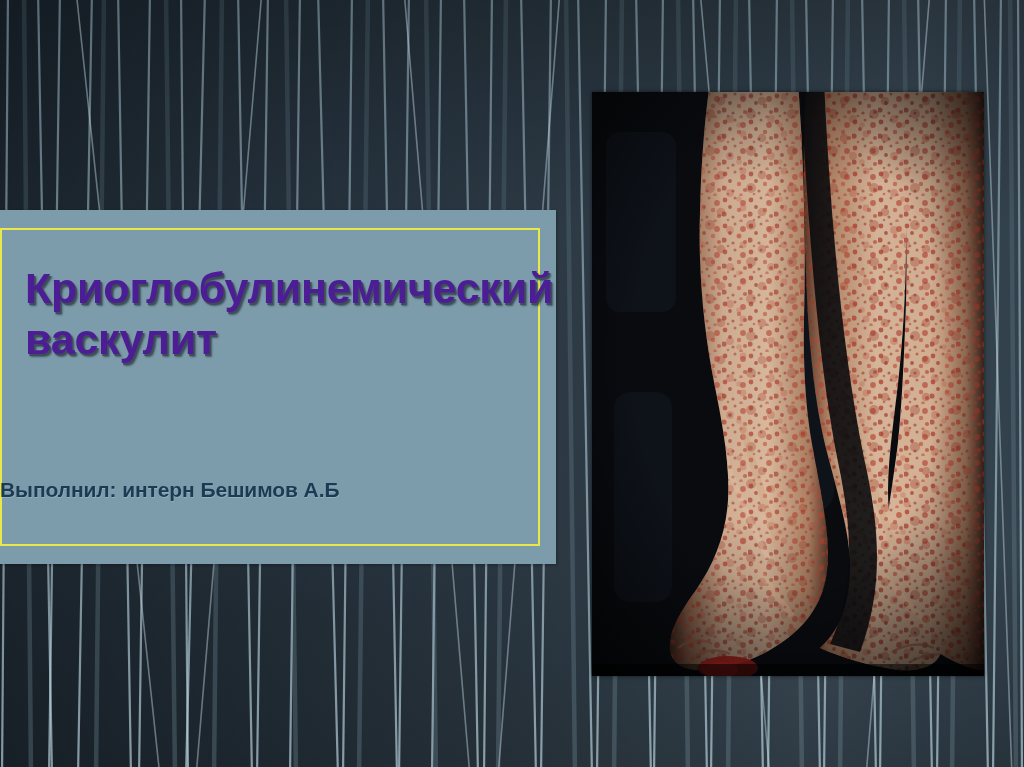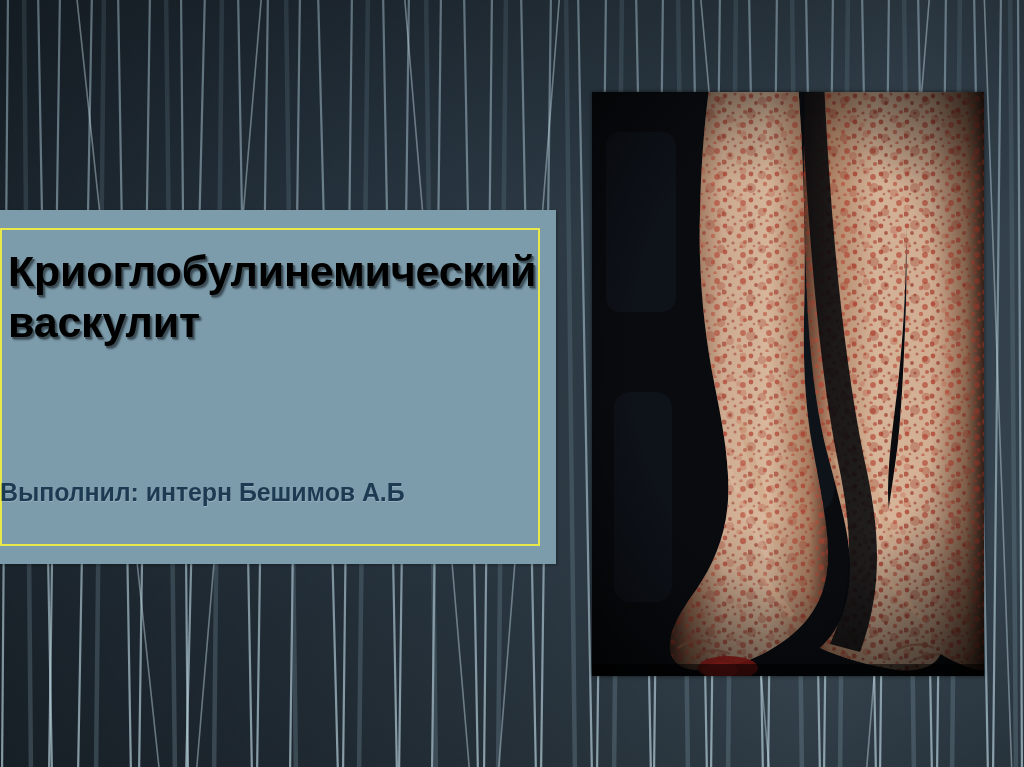--- a/index.html
+++ b/index.html
@@ -71,37 +71,37 @@
     top: 18px;
     right: 16px;
     bottom: 18px;
     border: 2px solid #e8e84a;
   }
   .title-text {
     position: absolute;
     left: 14px;
     top: 36px;
     width: 520px;
-    margin: 0;
+    margin: 17px;
     font-size: 43px;
     line-height: 1.18;
     font-weight: bold;
-    color: #000000;
+    color: #4c1d95;
     letter-spacing: -0.2px;
     text-shadow:
       1.5px 1.5px 0 #3d4e57,
       2.5px 2.5px 2px rgba(25,35,43,0.55);
   }
   .subtitle-text {
     position: absolute;
     left: 6px;
     top: 265px;
     width: 540px;
     margin: 0;
-    font-size: 25px;
+    font-size: 21px;
     line-height: 1.42;
     font-weight: bold;
     color: #1c3a51;
     letter-spacing: -0.1px;
     text-shadow: 0.5px 0.5px 0 rgba(190,210,220,0.35);
   }
   .subtitle-text .line { display: block; white-space: nowrap; }
 </style>
 </head>
 <body>

